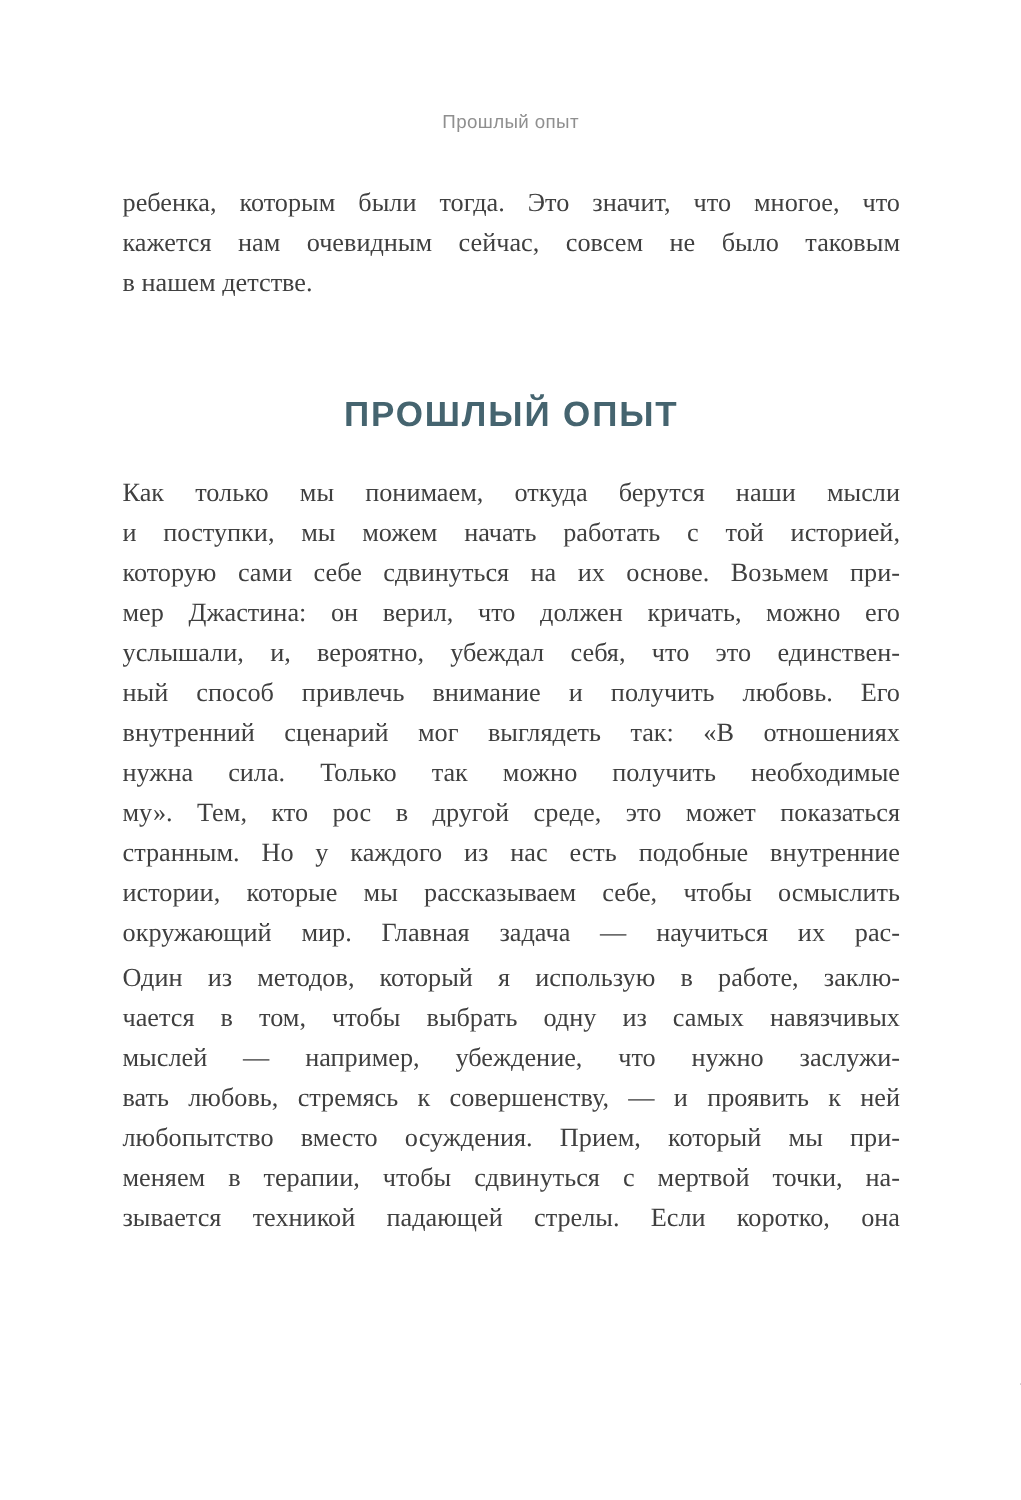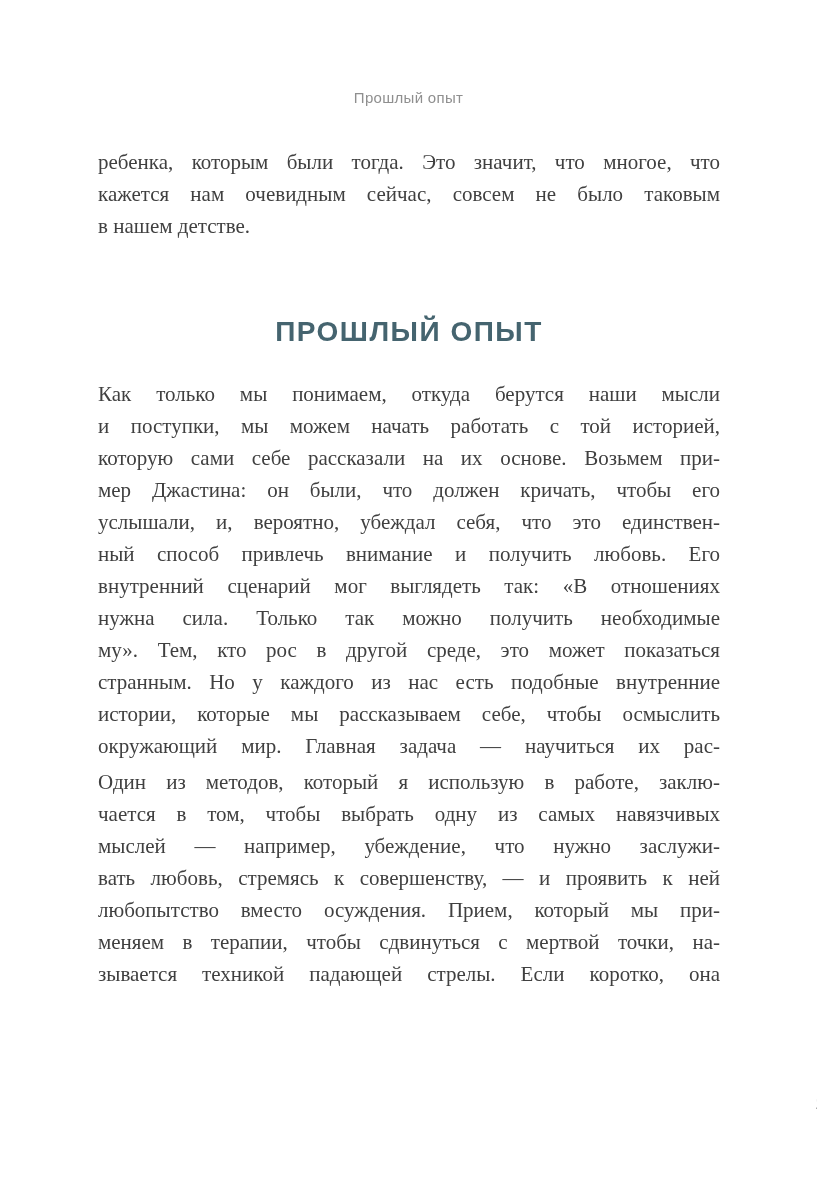--- a/index.html
+++ b/index.html
@@ -76,22 +76,22 @@
       <div class="line">ребенка, которым были тогда. Это значит, что многое, что</div>
       <div class="line">кажется нам очевидным сейчас, совсем не было таковым</div>
       <div class="line last">в нашем детстве.</div>
     </div>
 
     <div class="chapter-heading">ПРОШЛЫЙ ОПЫТ</div>
 
     <div class="para">
       <div class="line">Как только мы понимаем, откуда берутся наши мысли</div>
       <div class="line">и поступки, мы можем начать работать с той историей,</div>
-      <div class="line">которую сами себе рассказали на их основе. Возьмем при-</div>
-      <div class="line">мер Джастина: он были, что должен кричать, чтобы его</div>
+      <div class="line">которую сами себе сдвинуться на их основе. Возьмем при-</div>
+      <div class="line">мер Джастина: он верил, что должен кричать, можно его</div>
       <div class="line">услышали, и, вероятно, убеждал себя, что это единствен-</div>
       <div class="line">ный способ привлечь внимание и получить любовь. Его</div>
       <div class="line">внутренний сценарий мог выглядеть так: «В отношениях</div>
       <div class="line">нужна сила. Только так можно получить необходимые</div>
       <div class="line">му». Тем, кто рос в другой среде, это может показаться</div>
       <div class="line">странным. Но у каждого из нас есть подобные внутренние</div>
       <div class="line">истории, которые мы рассказываем себе, чтобы осмыслить</div>
       <div class="line">окружающий мир. Главная задача — научиться их рас-</div>
     </div>
 

